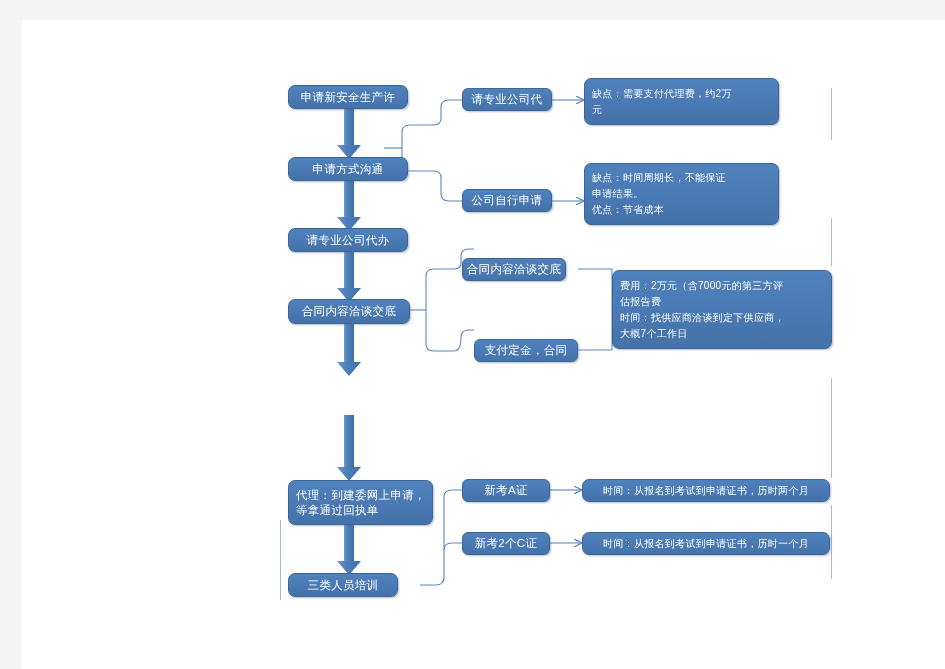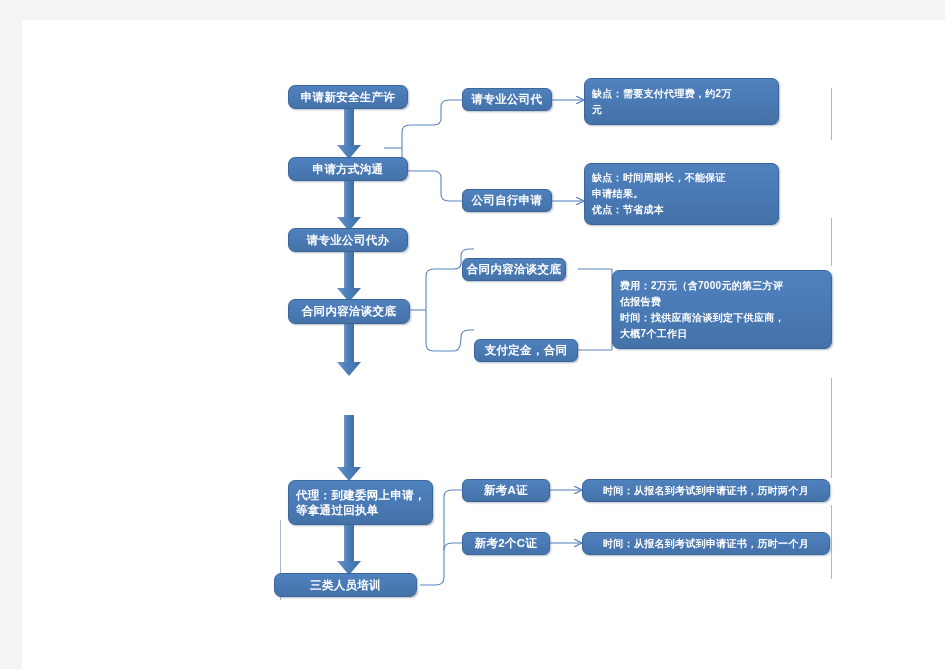--- a/index.html
+++ b/index.html
@@ -31,21 +31,21 @@
     font-size:11px;
     line-height:15px;
     letter-spacing:.3px;
     padding:3px 7px;
     display:flex;
     flex-direction:column;
     justify-content:center;
   }
   .node.center{align-items:center;text-align:center;}
   .node.left{align-items:flex-start;text-align:left;}
-  .node .ln{display:block;white-space:nowrap;font-weight:bold;}
+  .node .ln{display:block;white-space:nowrap;}
 
   
   .main-node{font-size:11.5px;}
   
   .label-node{font-size:11.5px;border-radius:6px;}
   
   .note-node{font-size:10px;line-height:16px;}
 
   
   #wires{position:absolute;left:0;top:0;width:923px;height:649px;pointer-events:none;}
@@ -153,21 +153,21 @@
     <div class="node main-node center" style="left:266px;top:279px;width:122px;height:25px;">
       <span class="ln">合同内容洽谈交底</span>
     </div>
 
 
     <div class="node main-node left" style="left:266px;top:460px;width:145px;height:45px;">
       <span class="ln">代理：到建委网上申请，</span>
       <span class="ln">等拿通过回执单</span>
     </div>
 
-    <div class="node main-node center" style="left:252px;top:553px;width:143px;height:24px;">
+    <div class="node main-node center" style="left:266px;top:553px;width:110px;height:24px;">
       <span class="ln">三类人员培训</span>
     </div>
 
     <div class="node label-node center" style="left:440px;top:68px;width:90px;height:23px;">
       <span class="ln">请专业公司代</span>
     </div>
 
     <div class="node label-node center" style="left:440px;top:169px;width:90px;height:23px;">
       <span class="ln">公司自行申请</span>
     </div>

